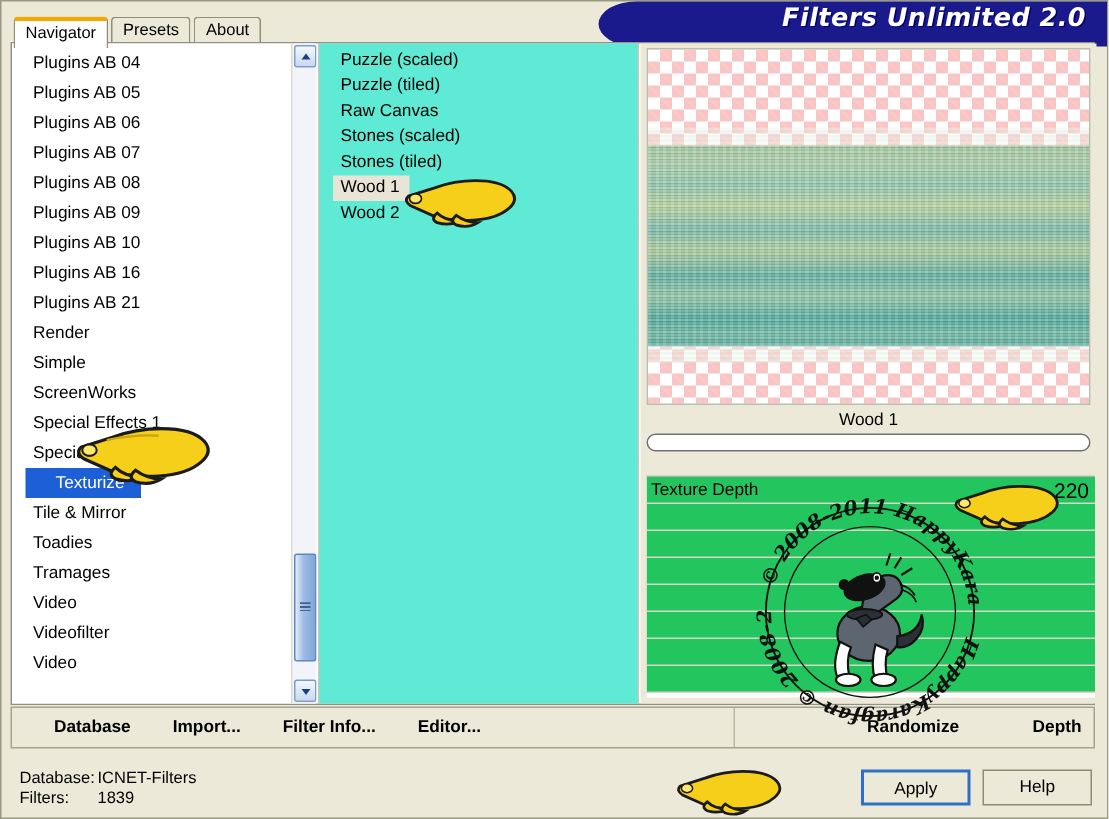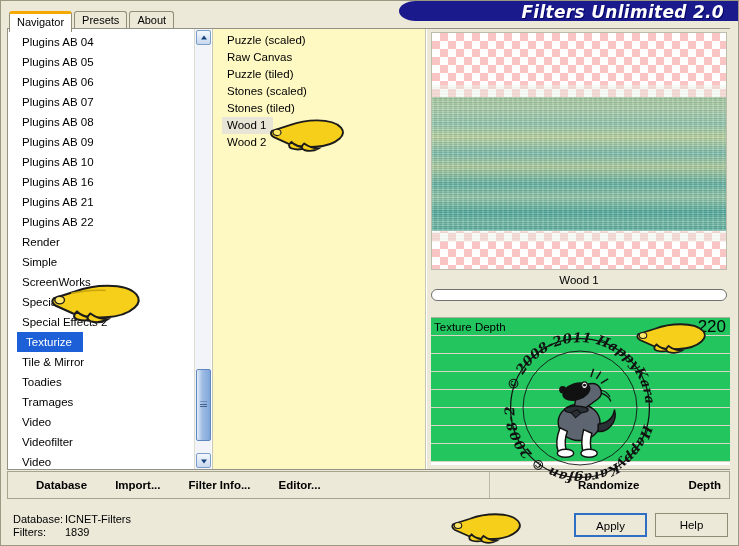--- a/index.html
+++ b/index.html
@@ -22,21 +22,21 @@
     width: 739px; height: 546px;
     background: #ece9d8;
     box-sizing: border-box;
     border: 1px solid #9a9a82;
   }
 
   
   #banner {
     position: absolute;
     right: 0; top: 0;
-    width: 339px; height: 20px;
+    width: 339px; height: 30px;
     background: #1a1a8c;
     border-top-left-radius: 40px 24px;
     border-bottom-left-radius: 40px 24px;
     overflow: hidden;
   }
   #banner-text {
     position: absolute;
     right: 14px; top: 1px;
     font-family: "DejaVu Sans", sans-serif;
     font-size: 17px;
@@ -110,21 +110,21 @@
     padding-left: 14px;
     font-size: 11.5px;
     white-space: nowrap;
     cursor: default;
     color: #000;
   }
   .cat-item.selected {
     background: #1c5fd6;
     color: #ffffff;
     width: 57px;
-    padding-left: 9px;
+    padding-left: 20px;
     margin-left: 9px;
   }
 
   
   #cat-scroll {
     position: absolute;
     right: 0; top: 0;
     width: 16px; height: 440px;
     background: #f2f4f9;
     border-left: 1px solid #dcdcd0;
@@ -174,21 +174,21 @@
     width: 7px; height: 7px;
     background: repeating-linear-gradient(
       to bottom, #44618f 0 1px, transparent 1px 2.5px);
   }
 
   
   #flt-pane {
     position: absolute;
     left: 204px; top: 0;
     width: 214px; height: 440px;
-    background: #fef9c3;
+    background: #5eead4;
     border-left: 1px solid #c6c6bb;
     border-right: 1px solid #c6c6bb;
     box-sizing: border-box;
     overflow: hidden;
   }
   .flt-list {
     position: absolute;
     left: 0; top: 3px;
     width: 212px;
   }
@@ -302,21 +302,21 @@
   }
   .param-label {
     position: absolute;
     left: 3px; top: 0;
     font-size: 11.5px;
     color: #000;
   }
   .param-value {
     position: absolute;
     right: 4px; top: 0;
-    font-size: 17px;
+    font-size: 14px;
     color: #000;
   }
 
   
   #watermark {
     position: absolute;
     left: 490px; top: 318px;
     width: 178px; height: 178px;
     z-index: 40;
     pointer-events: none;
@@ -423,21 +423,20 @@
       <div class="cat-list">
         <div class="cat-item">Plugins AB 04</div>
         <div class="cat-item">Plugins AB 05</div>
         <div class="cat-item">Plugins AB 06</div>
         <div class="cat-item">Plugins AB 07</div>
         <div class="cat-item">Plugins AB 08</div>
         <div class="cat-item">Plugins AB 09</div>
         <div class="cat-item">Plugins AB 10</div>
         <div class="cat-item">Plugins AB 16</div>
         <div class="cat-item">Plugins AB 21</div>
-        <div class="cat-item">Plugins AB 22</div>
         <div class="cat-item">Render</div>
         <div class="cat-item">Simple</div>
         <div class="cat-item">ScreenWorks</div>
         <div class="cat-item">Special Effects 1</div>
         <div class="cat-item">Special Effects 2</div>
         <div class="cat-item selected">Texturize</div>
         <div class="cat-item">Tile &amp; Mirror</div>
         <div class="cat-item">Toadies</div>
         <div class="cat-item">Tramages</div>
         <div class="cat-item">Video</div>
@@ -455,22 +454,22 @@
           </div>
         <div class="sb-btn down">
             <span class="sb-arrow"></span>
           </div>
       </div>
     </div>
 
     <div id="flt-pane">
       <div class="flt-list">
         <div class="flt-item">Puzzle (scaled)</div>
+        <div class="flt-item">Puzzle (tiled)</div>
         <div class="flt-item">Raw Canvas</div>
-        <div class="flt-item">Puzzle (tiled)</div>
         <div class="flt-item">Stones (scaled)</div>
         <div class="flt-item">Stones (tiled)</div>
         <div class="flt-item selected">Wood 1</div>
         <div class="flt-item">Wood 2</div>
       </div>
     </div>
 
     <div id="right-pane">
 
       <div id="preview">

